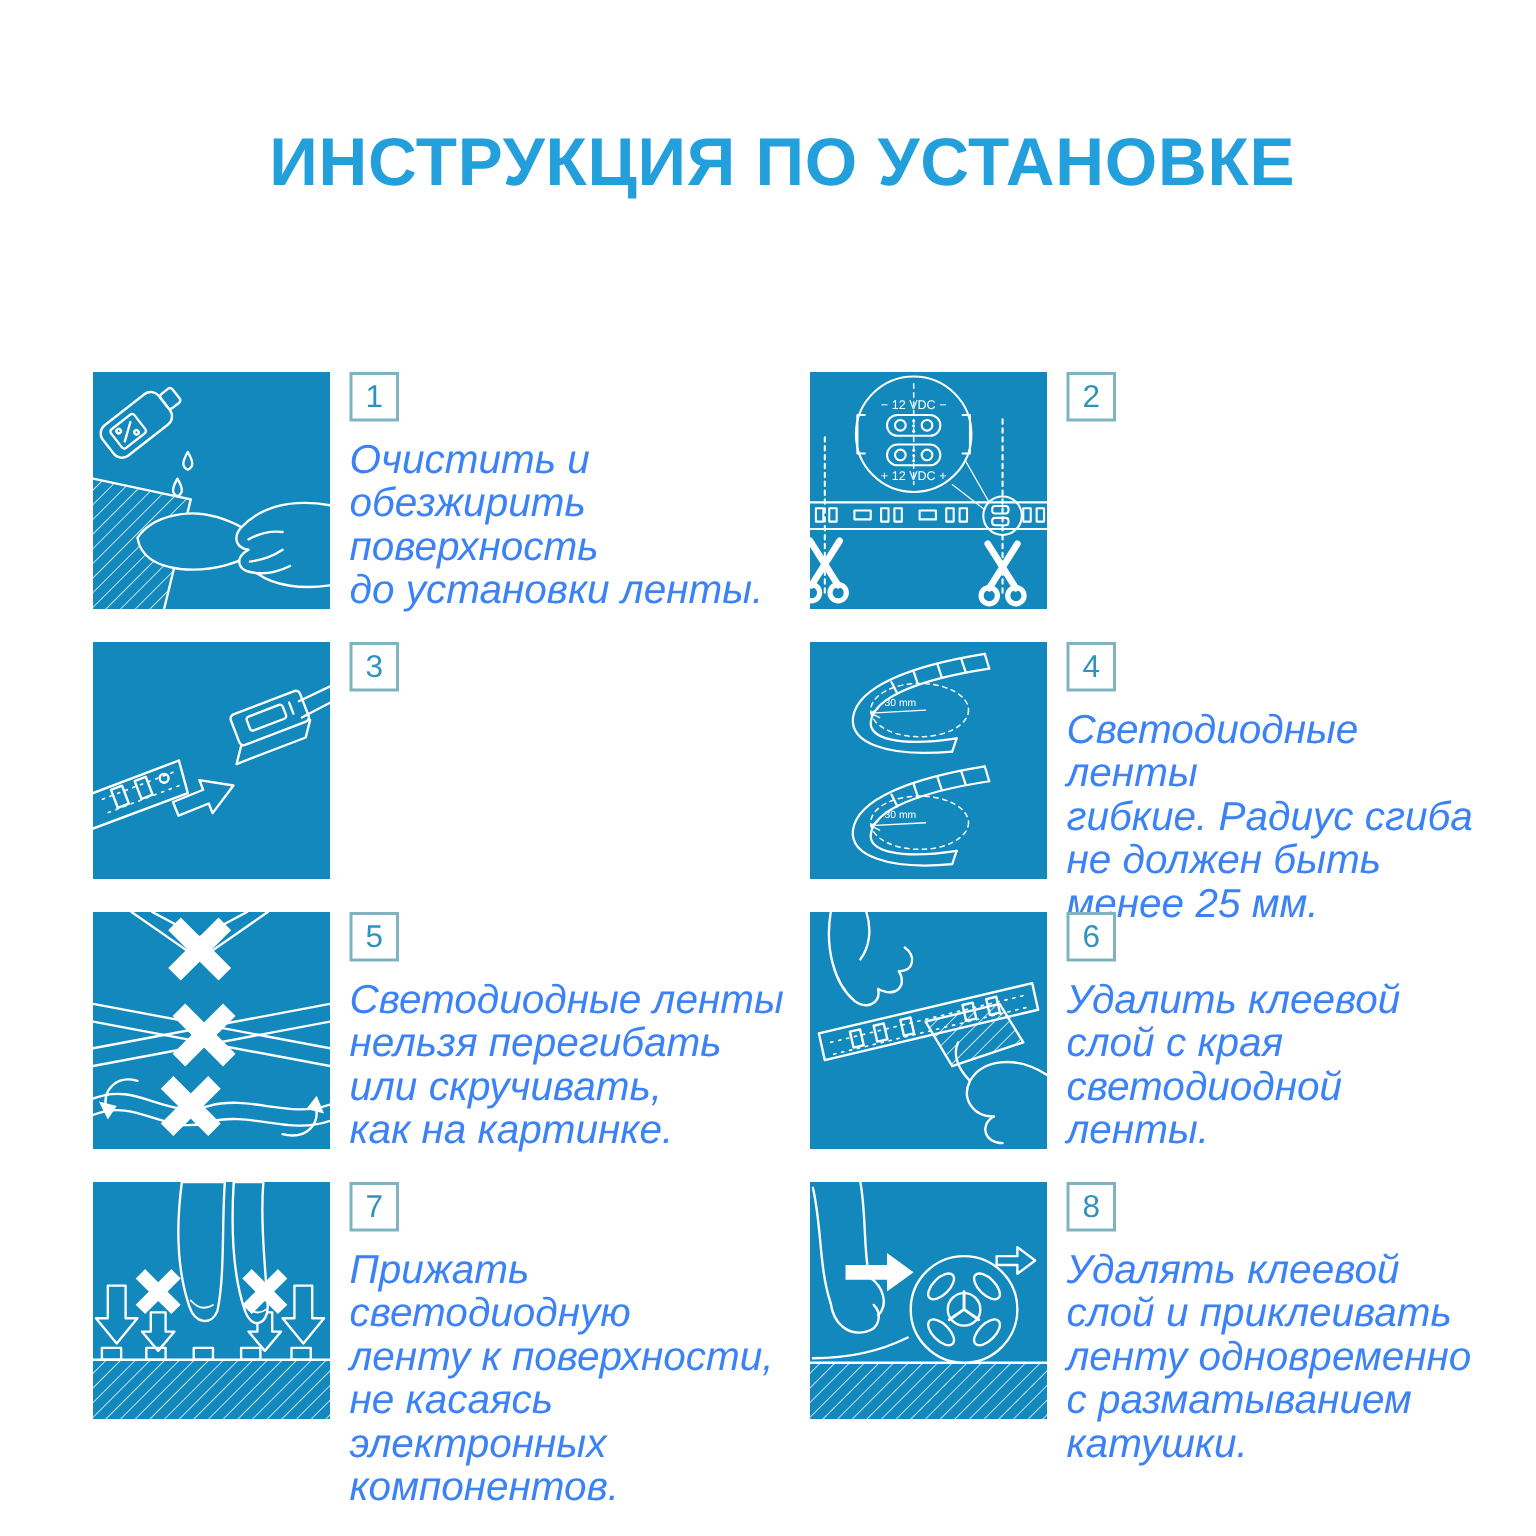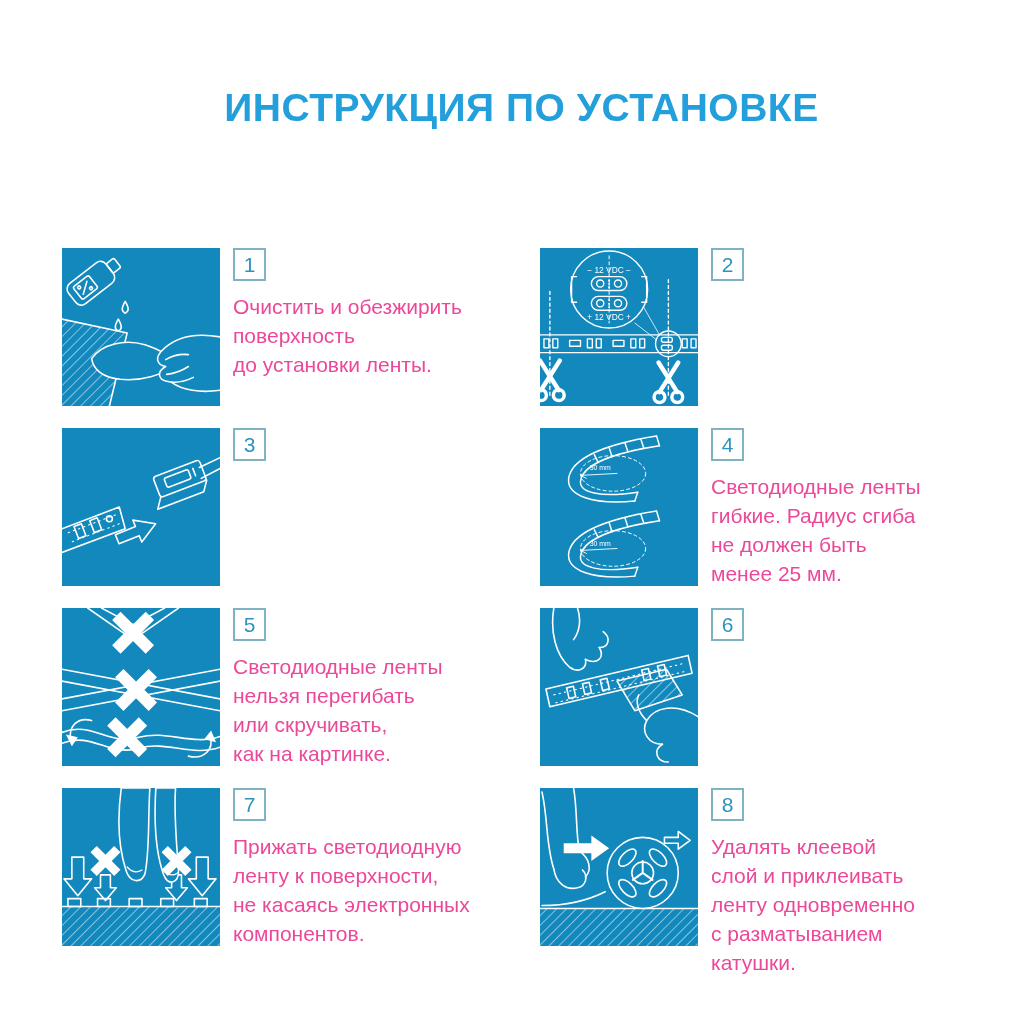--- a/index.html
+++ b/index.html
@@ -3,40 +3,41 @@
 <meta charset="utf-8">
 <style>
   html,body{margin:0;padding:0;}
   body{
     width:1024px;height:1024px;background:#ffffff;position:relative;
     font-family:"Liberation Sans", sans-serif;
     -webkit-font-smoothing:antialiased;
   }
   .title{
     margin:84px 0 0;text-align:center;
-    font-size:39px;line-height:47px;font-weight:700;
+    font-size:45px;line-height:47px;font-weight:700;
     color:#23A0DB;letter-spacing:.5px;padding-left:19px;
   }
   .title span{display:block;}
   .grid{
     position:absolute;left:62px;top:248px;
     display:grid;grid-template-columns:478px 446px;grid-auto-rows:180px;
   }
   .step{display:flex;align-items:flex-start;}
   .tile{width:158px;height:143px;flex:0 0 158px;}
   .tile svg{display:block;}
   .step-body{margin-left:13px;}
   .badge{
     width:29px;height:29px;border:2px solid #7FB3C2;background:#fff;
     display:flex;align-items:center;justify-content:center;
     font-size:21px;color:#2F93BE;
   }
   .step-text{
-    margin:11px 0 0;font-size:21px;line-height:29px;color:#ec4899;
+    margin:11px 0 0;font-size:27px;line-height:29px;color:#3b82f6;
     white-space:pre-line;
+    font-style:italic;
   }
   svg text{font-family:"Liberation Sans", sans-serif;}
 </style>
 </head>
 <body>
 
 <h1 class="title">
   <span>ИНСТРУКЦИЯ ПО УСТАНОВКЕ</span>
 </h1>
 
@@ -290,20 +291,23 @@
             <path d="M124,138 C114,144 118,156 130,156"></path>
             <path d="M108,114 C100,106 96,96 100,88"></path>
           </g>
         </g>
       </svg>
     </div>
     <div class="step-body">
       <div class="badge">
           <span>6</span>
         </div>
+      <p class="step-text">Удалить клеевой
+слой с края
+светодиодной ленты.</p>
     </div>
   </section>
 
   <section class="step">
     <div class="tile">
       <svg width="158" height="158" viewBox="0 0 160 160">
         <defs>
             <pattern id="h7" width="7" height="7" patternUnits="userSpaceOnUse" patternTransform="rotate(45)">
               <line x1="0" y1="0" x2="0" y2="7" stroke="#fff" stroke-width="1"></line>
             </pattern>

